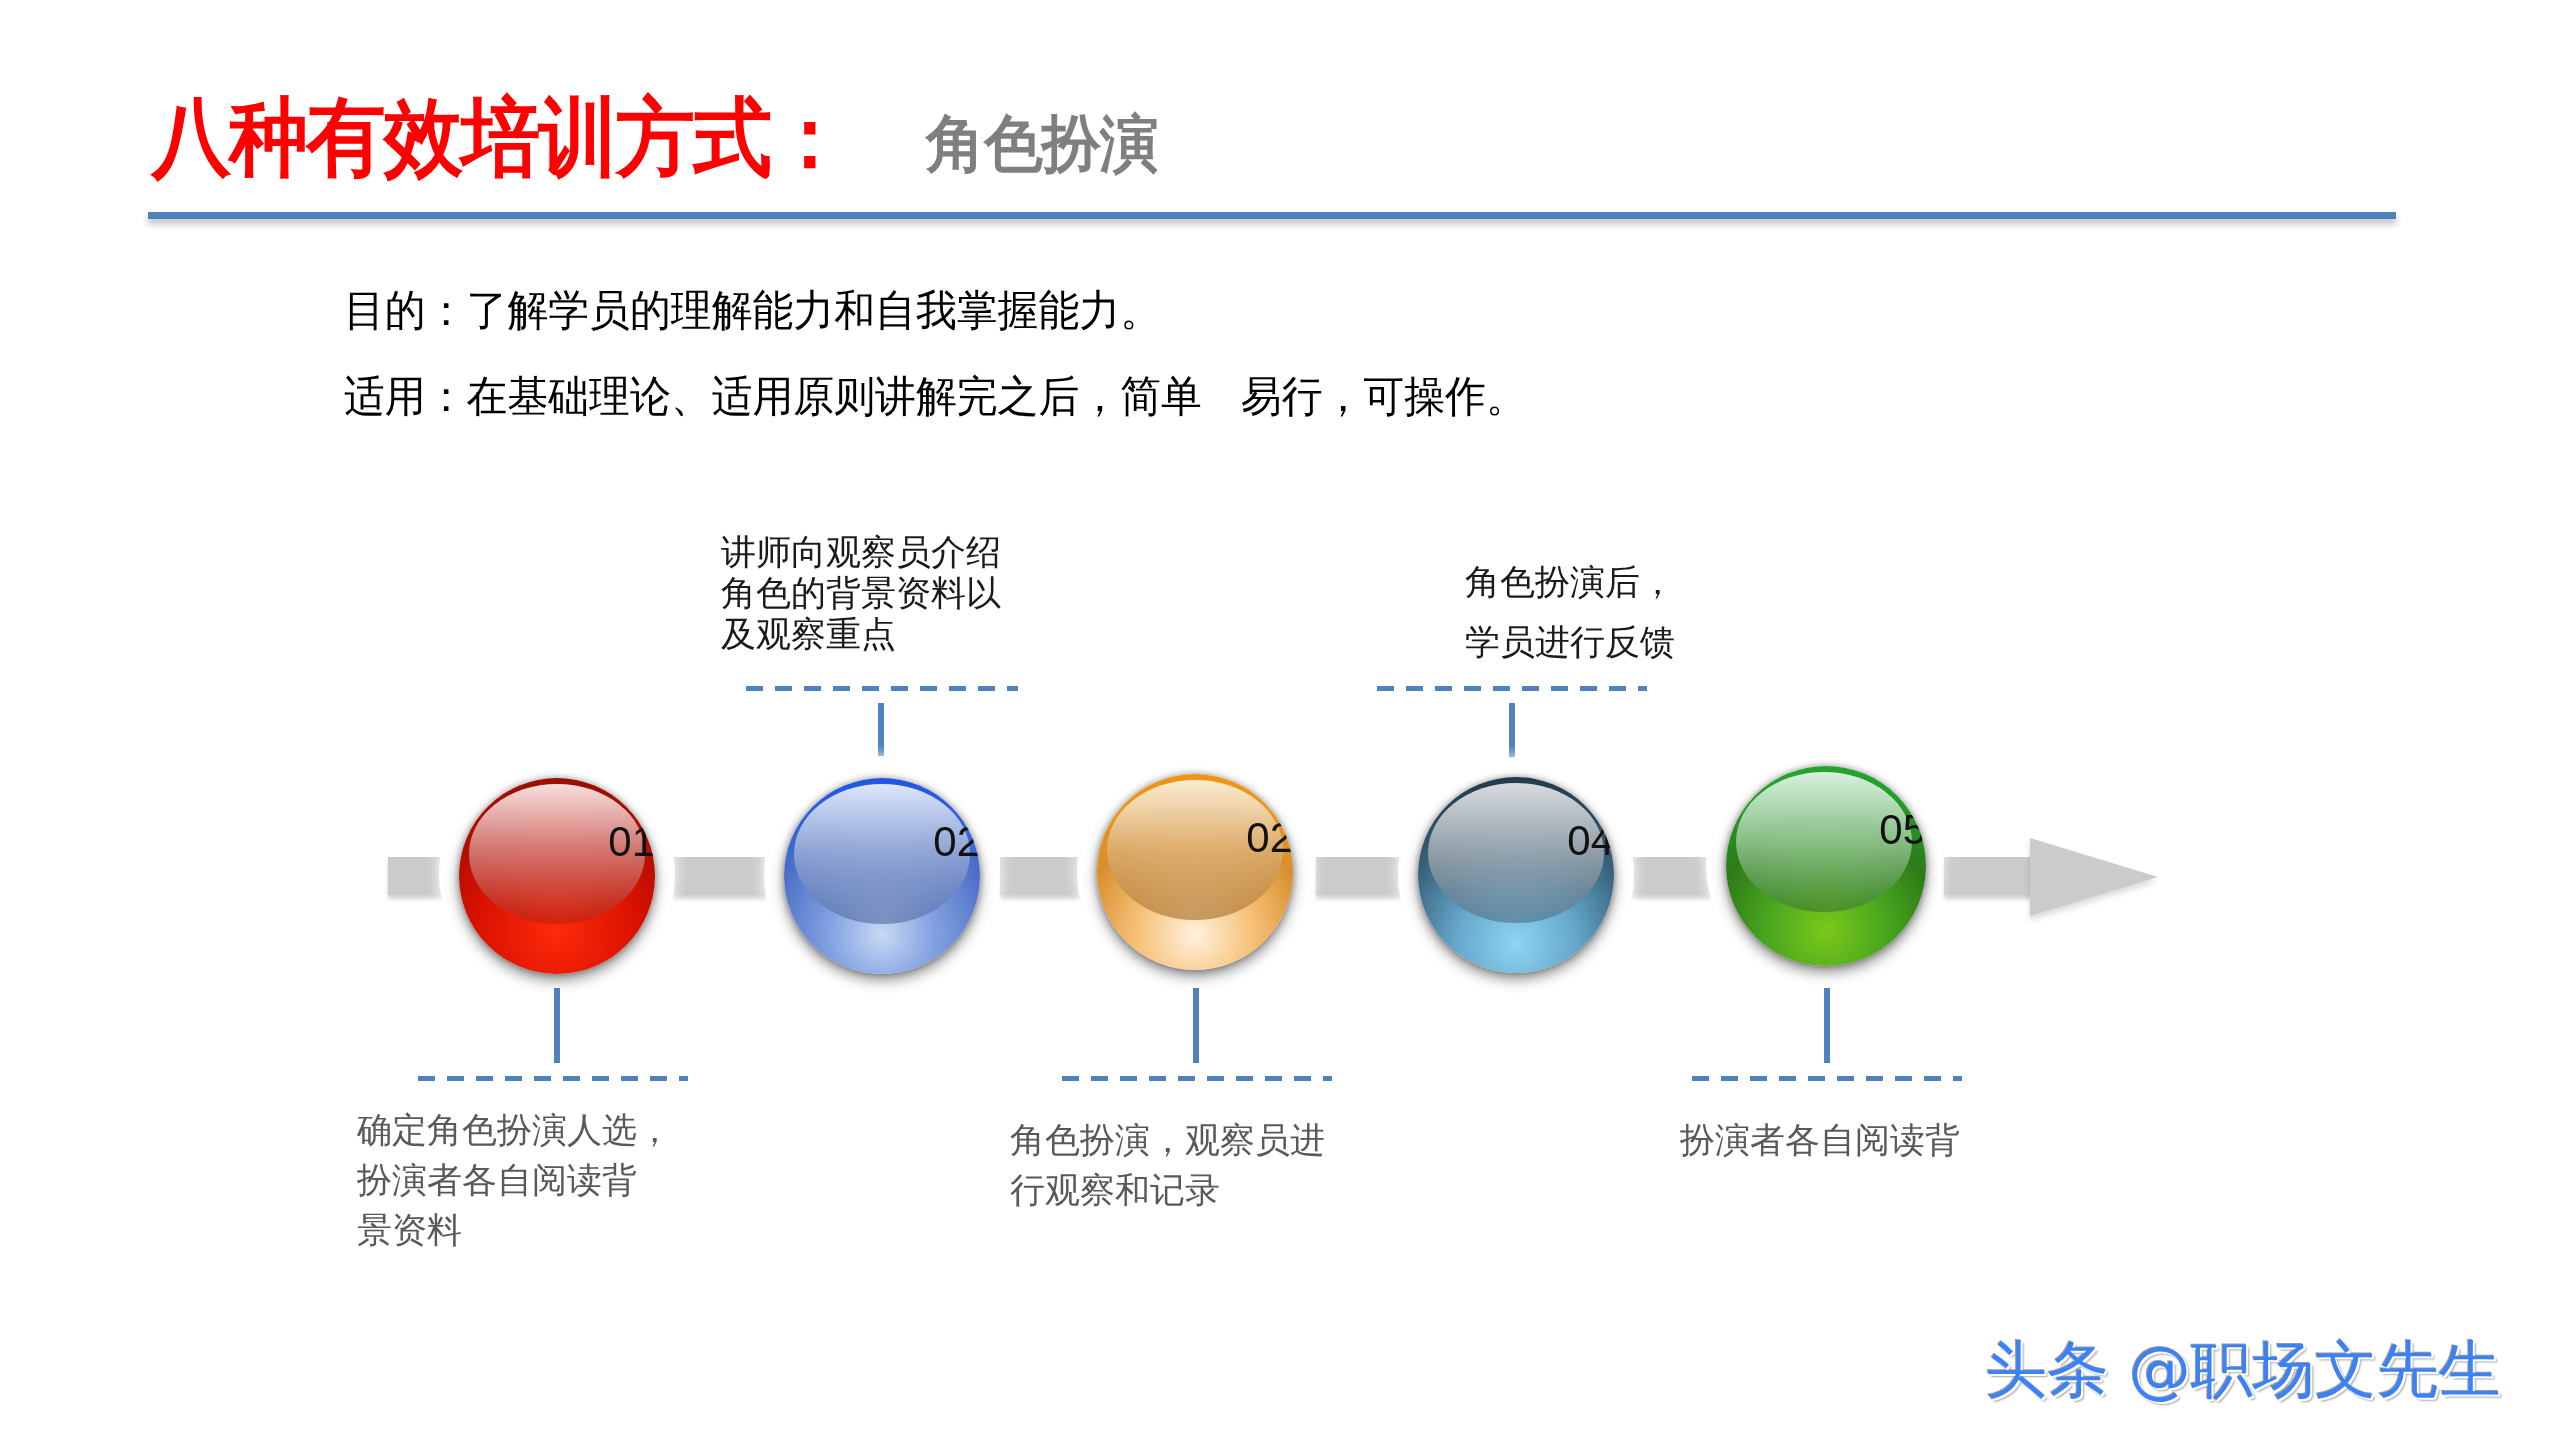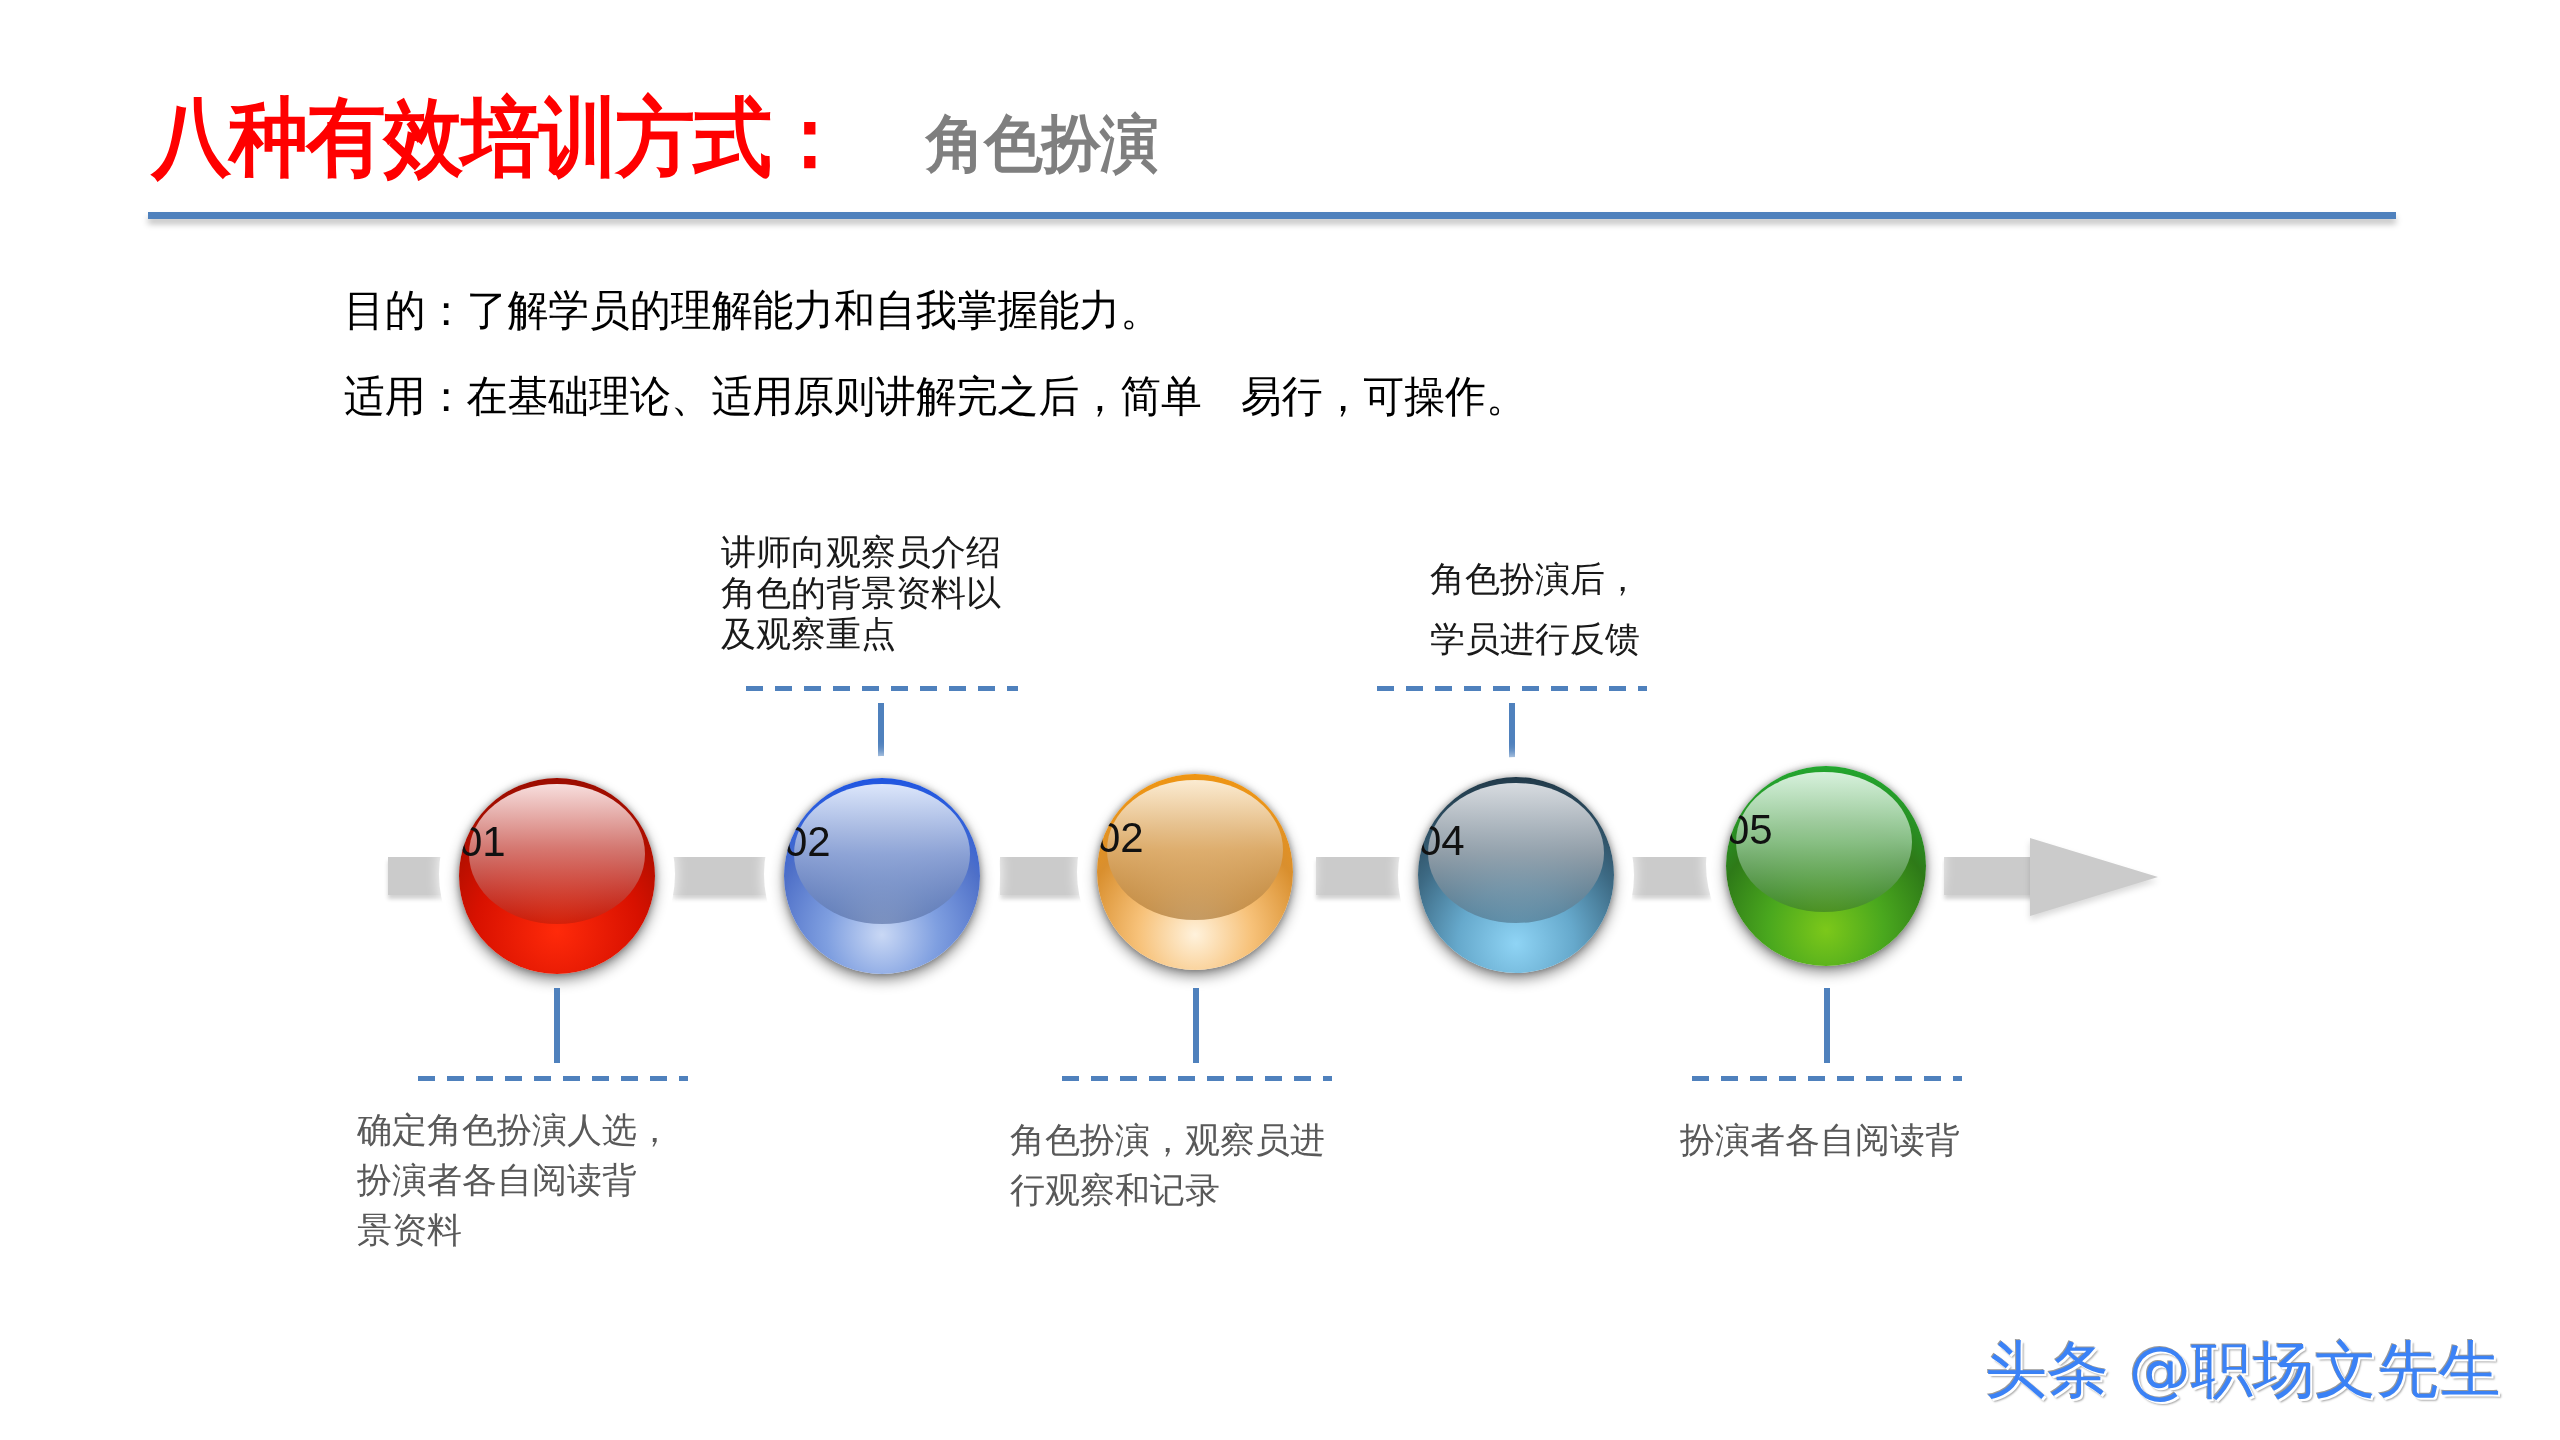--- a/index.html
+++ b/index.html
@@ -8,21 +8,21 @@
   .abs { position:absolute; }
   .title-main { left:152px; top:82px; font-size:86px; font-weight:bold; color:#ff0000; line-height:110px; letter-spacing:-2px; white-space:nowrap; transform:scaleX(0.92); transform-origin:left center; }
   .title-sub { left:926px; top:102px; font-size:62px; font-weight:bold; color:#7f7f7f; line-height:84px; letter-spacing:-1px; white-space:nowrap; transform:scaleX(0.95); transform-origin:left center; }
   .title-rule { left:148px; top:212px; width:2248px; height:7px; background:#4f81bd; box-shadow:0 5px 6px rgba(0,0,0,0.25); }
   .intro { left:344px; font-size:43px; color:#000; line-height:56px; white-space:pre; transform:scaleX(0.95); transform-origin:left center; }
   .bar { top:857px; height:38px; background:#cbcbcb; box-shadow:0 4px 4px rgba(0,0,0,0.18); }
   .arrow-head { left:2030px; top:838px; width:0; height:0; border-top:39px solid transparent; border-bottom:39px solid transparent; border-left:128px solid #cbcbcb; filter:drop-shadow(0 4px 3px rgba(0,0,0,0.15)); }
   .halo { width:236px; height:236px; border-radius:50%; background:#ffffff; box-shadow:0 0 14px rgba(255,255,255,1); }
   .sphere { width:196px; height:196px; border-radius:50%; box-shadow:0 6px 14px rgba(0,0,0,0.45), 0 0 6px rgba(0,0,0,0.3); overflow:hidden; }
   .sphere .gloss { position:absolute; left:10px; top:6px; width:176px; height:140px; border-radius:50%; }
-  .sphere .num { position:absolute; left:0; top:40px; width:196px; text-align:left; font-size:42px; color:#111; font-family:"Liberation Sans","DejaVu Sans",sans-serif; line-height:48px; }
+  .sphere .num { position:absolute; left:0; top:40px; width:196px; text-align:right; font-size:42px; color:#111; font-family:"Liberation Sans","DejaVu Sans",sans-serif; line-height:48px; }
   .vline { width:6px; background:#4f81bd; }
   .dash { height:5px; background-image:repeating-linear-gradient(to right,#4f81bd 0 17px,transparent 17px 29px); }
   .label { font-size:35px; line-height:41px; white-space:pre; }
   .label.dark { color:#1a1a1a; }
   .label.gray { color:#595959; line-height:50px; }
   .watermark { left:1985px; top:1330px; font-size:62px; color:#3b82f6; white-space:nowrap; line-height:80px;
                text-shadow: 2px 2px 0 #fff, -1px -1px 0 #999, 3px 3px 2px rgba(0,0,0,0.35); }
 </style>
 </head>
 <body>
@@ -76,21 +76,21 @@
     <div class="gloss" style="background:linear-gradient(to bottom, rgba(252,240,220,0.95) 0%, rgba(220,175,115,0.85) 50%, rgba(160,105,35,0.6) 100%);"></div>
     <div class="num">02</div>
   </div>
   <div class="abs vline" style="left:1193px; top:988px; height:75px;"></div>
   <div class="abs dash" style="left:1062px; top:1076px; width:270px;"></div>
   <div class="abs label gray" style="left:1010px; top:1115px; width:380px;">角色扮演，观察员进
 行观察和记录</div>
 </div>
 
 <div>
-  <div class="abs label dark" style="left:1395px; top:552px; width:280px; text-align:center; line-height:60px;font-family:Liberation Mono, monospace;">角色扮演后，
+  <div class="abs label dark" style="left:1395px; top:552px; width:280px; text-align:right; line-height:60px;">角色扮演后，
 学员进行反馈</div>
   <div class="abs dash" style="left:1377px; top:686px; width:270px;"></div>
   <div class="abs vline" style="left:1509px; top:703px; height:62px;"></div>
   <div class="abs halo" style="left:1398px; top:757px;"></div>
   <div class="abs sphere" style="left:1418px; top:777px; background:radial-gradient(circle at 50% 85%, #8fd4f5 0%, #66a9cc 30%, #3d6a84 58%, #233c4c 85%, #050a0e 100%);">
     <div class="gloss" style="background:linear-gradient(to bottom, rgba(225,228,232,0.95) 0%, rgba(160,168,176,0.85) 50%, rgba(70,100,120,0.55) 100%);"></div>
     <div class="num">04</div>
   </div>
 </div>
 

